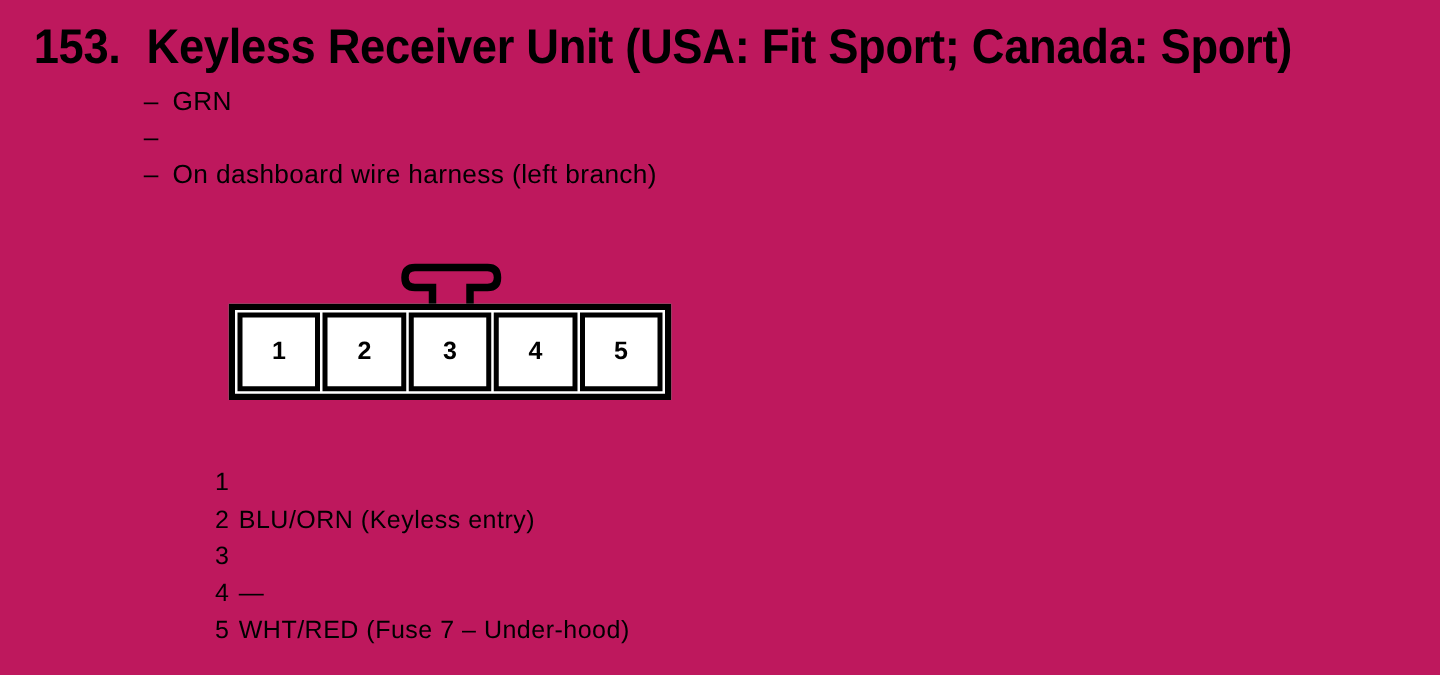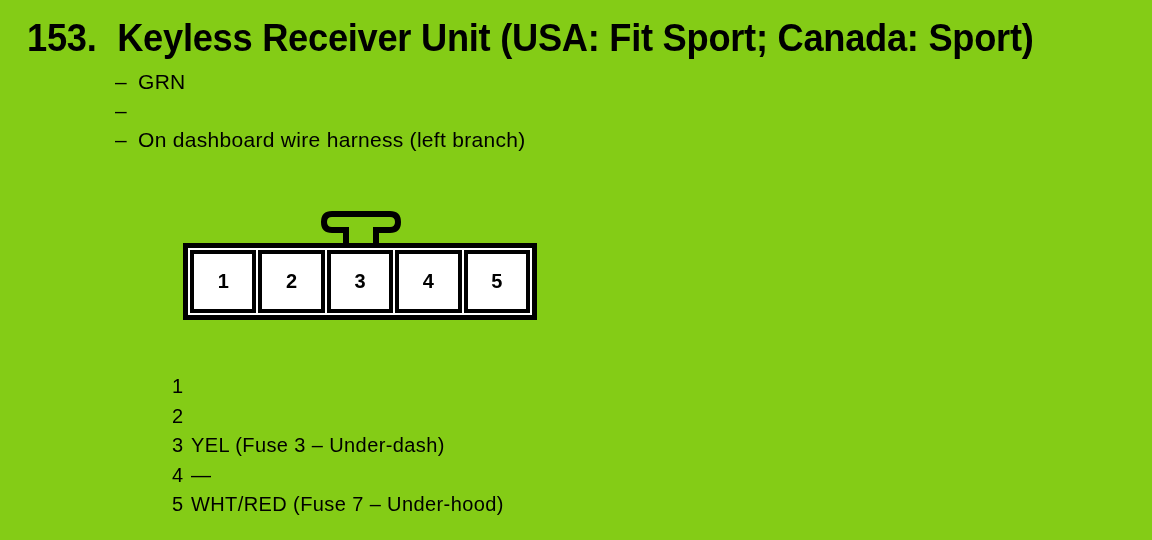--- a/index.html
+++ b/index.html
@@ -4,21 +4,21 @@
 <style>
   html, body {
     margin: 0;
     padding: 0;
     background: #ffffff;
   }
   .page {
     position: relative;
     width: 1152px;
     height: 540px;
-    background: #84cc16;
+    background: #be185d;
     overflow: hidden;
     font-family: "Liberation Sans", sans-serif;
     color: #000000;
   }
 
   
   .heading {
     position: absolute;
     left: 27px;
     top: 17px;
@@ -158,24 +158,24 @@
       </div>
     </div>
   </div>
 
   <div class="pinout">
     <div class="pinout-row">
       <span class="pinout-pin">1</span>
     </div>
     <div class="pinout-row">
       <span class="pinout-pin">2</span>
+      <span class="pinout-wire">BLU/ORN (Keyless entry)</span>
     </div>
     <div class="pinout-row">
       <span class="pinout-pin">3</span>
-      <span class="pinout-wire">YEL (Fuse 3 – Under-dash)</span>
     </div>
     <div class="pinout-row">
       <span class="pinout-pin">4</span>
       <span class="pinout-wire">—</span>
     </div>
     <div class="pinout-row">
       <span class="pinout-pin">5</span>
       <span class="pinout-wire">WHT/RED (Fuse 7 – Under-hood)</span>
     </div>
   </div>

